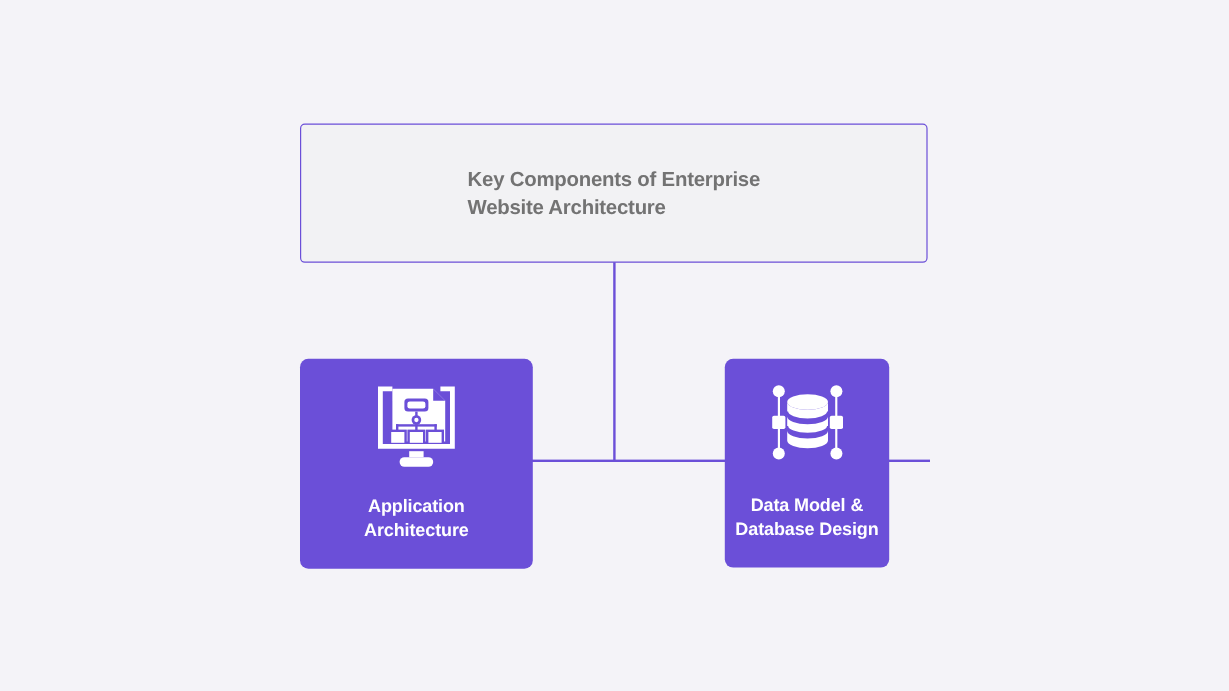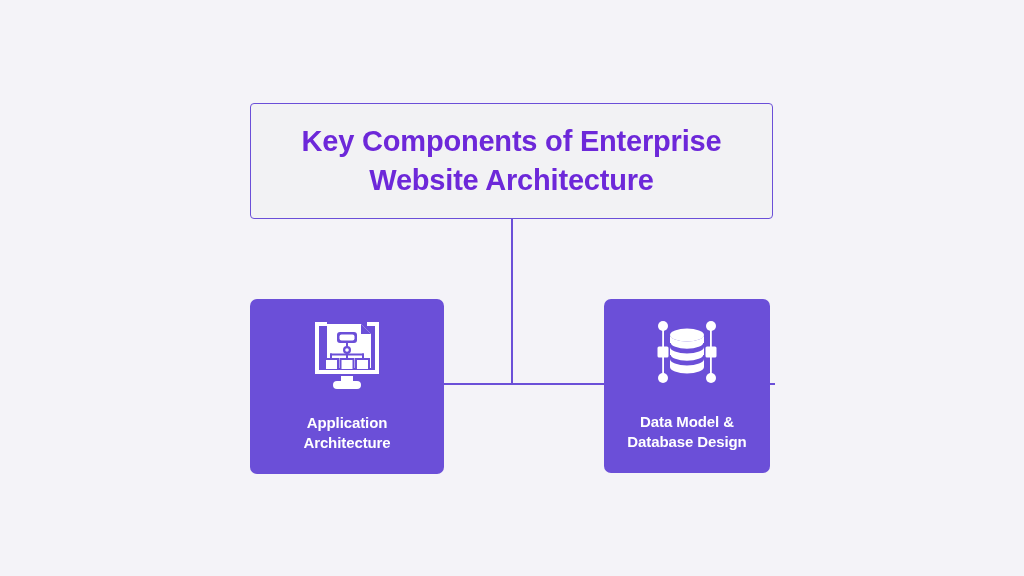--- a/index.html
+++ b/index.html
@@ -49,24 +49,24 @@
     height: 116px;
     box-sizing: border-box;
     background: #f2f2f4;
     border: 1.5px solid #6b4fd8;
     border-radius: 4px;
     display: flex;
     align-items: center;
     justify-content: center;
   }
   #title-text {
-    font-size: 29px;
+    font-size: 17px;
     font-weight: bold;
-    color: #6d28d9;
-    text-align: center;
+    color: #737373;
+    text-align: left;
     line-height: 1.36;
     letter-spacing: -0.2px;
     white-space: pre-line;
     padding: 0 26px;
   }
 
   
   .node-card {
     position: absolute;
     background: #6b4fd8;
@@ -80,21 +80,21 @@
   #node-card-application {
     left: 250px;
     top: 299px;
     width: 194px;
     height: 175px;
     padding-top: 21px;
   }
   #node-card-database {
     left: 604px;
     top: 299px;
-    width: 166px;
+    width: 137px;
     height: 174px;
     padding-top: 19px;
   }
   .node-icon {
     display: block;
     line-height: 0;
   }
   #node-card-application .node-icon { margin-bottom: 21px; }
   #node-card-database .node-icon { margin-bottom: 24px; }
 

